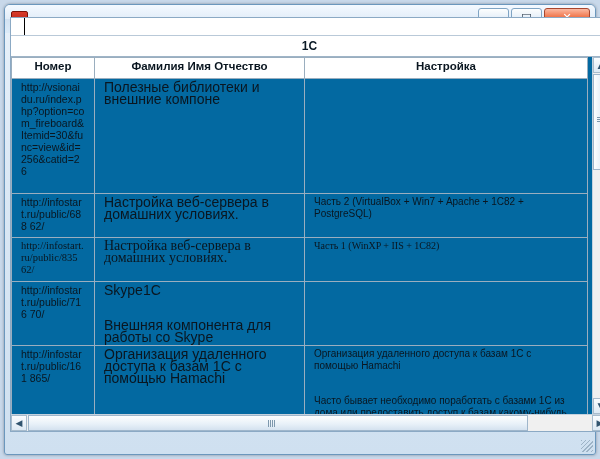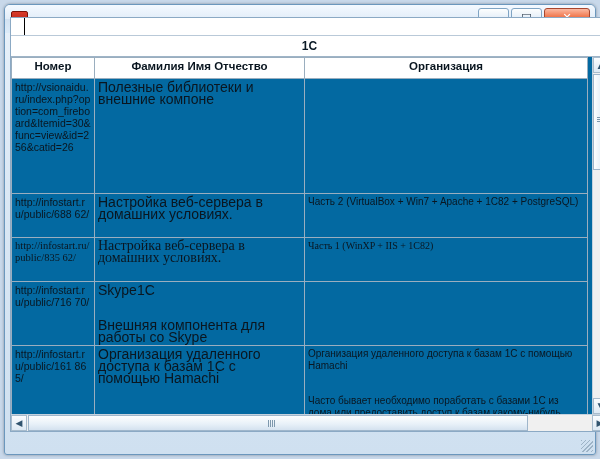--- a/index.html
+++ b/index.html
@@ -144,21 +144,21 @@
   table.grid {
     border-collapse: collapse;
     table-layout: fixed;
     width: 563px;
     font-size: 11px;
     color: #0a1620;
   }
   table.grid th, table.grid td {
     border: 1px solid #9aaebf;
     vertical-align: top;
-    padding: 2px 3px;
+    padding: 2px 9px;
     line-height: 12px;
     overflow: hidden;
     word-wrap: break-word;
     overflow-wrap: break-word;
   }
   table.grid th {
     text-align: center;
     font-weight: bold;
     font-size: 11.5px;
     height: 16px;
@@ -296,21 +296,21 @@
       </div>
 
       <div class="grid-title">1С</div>
 
       <div class="grid-wrap">
         <table class="grid">
           <thead>
             <tr>
               <th class="col-num">Номер</th>
               <th class="col-fio">Фамилия Имя Отчество</th>
-              <th class="col-note">Организация</th>
+              <th class="col-note">Настройка</th>
             </tr>
           </thead>
           <tbody>
             <tr style="height:115px;">
               <td class="num">http://vsionaidu.ru/index.php?option=com_fireboard&amp;Itemid=30&amp;func=view&amp;id=256&amp;catid=26</td>
               <td class="fio">Полезные библиотеки и внешние компоне</td>
               <td class="note"></td>
             </tr>
             <tr style="height:44px;">
               <td class="num">http://infostart.ru/public/688 62/</td>

